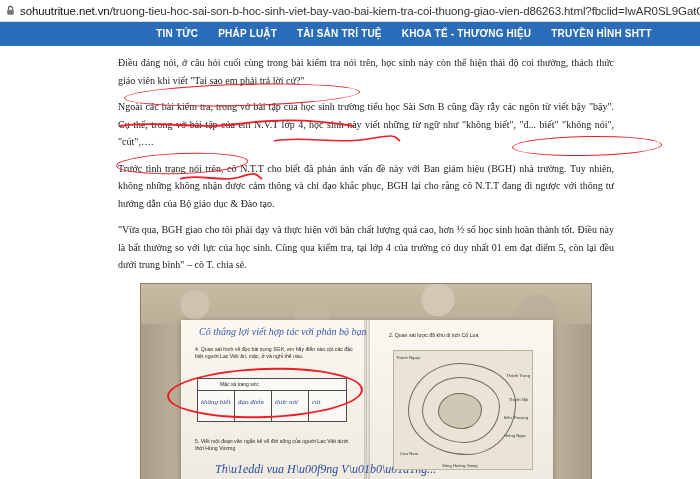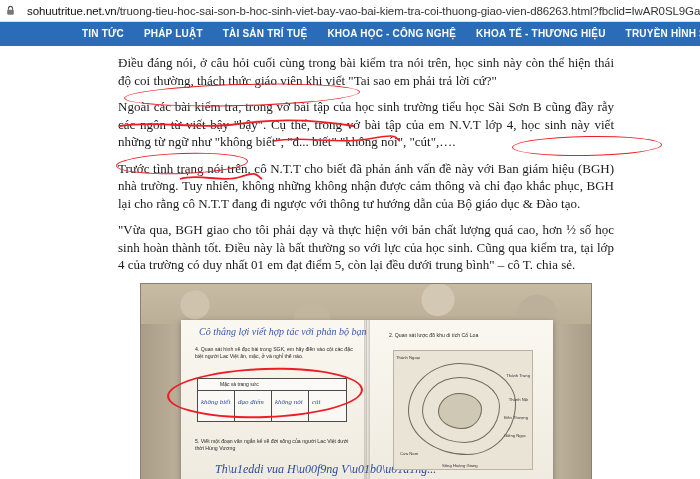--- a/index.html
+++ b/index.html
@@ -34,21 +34,21 @@
     display: inline-flex;
     align-items: center;
     justify-content: center;
   }
   .url-text {
     font-size: 11.5px;
     color: #222;
     letter-spacing: -0.1px;
     font-family: "Liberation Sans", sans-serif;
   }
-  .url-domain { color: #111; margin-left: 7px; }
+  .url-domain { color: #111; }
   .url-rest { color: #333; }
 
   
   .navbar {
     background: #2b6cb8;
     height: 24px;
     display: flex;
     align-items: center;
     justify-content: center;
     gap: 0px;
@@ -70,21 +70,21 @@
     cursor: pointer;
   }
 
   
   .article {
     padding: 6px 86px 0 118px;
     position: relative;
   }
   .article p {
     margin: 0 0 9px 0;
-    font-size: 13px;
+    font-size: 10px;
     line-height: 17.5px;
     color: #1b1b1b;
     text-align: justify;
     font-family: "Liberation Serif", serif;
   }
   .article p.first { margin-top: 2px; }
 
   
   .photo-wrap {
     margin: 4px 0 0 0;
@@ -233,21 +233,20 @@
       </svg>
     </span>
     <span class="url-text"><span class="url-domain">sohuutritue.net.vn</span><span class="url-rest">/truong-tieu-hoc-sai-son-b-hoc-sinh-viet-bay-vao-bai-kiem-tra-coi-thuong-giao-vien-d86263.html?fbclid=IwAR0SL9GatG6Jljn</span></span>
   </div>
 
   <div class="navbar">
     <div class="navbar-inner">
       <div class="nav-item">TIN TỨC</div>
       <div class="nav-item">PHÁP LUẬT</div>
       <div class="nav-item">TÀI SẢN TRÍ TUỆ</div>
-      <div class="nav-item">KHOA HỌC - CÔNG NGHỆ</div>
       <div class="nav-item">KHOA TẾ - THƯƠNG HIỆU</div>
       <div class="nav-item">TRUYỀN HÌNH SHTT</div>
     </div>
   </div>
 
   <div class="article">
     <p class="first">Điều đáng nói, ở câu hỏi cuối cùng trong bài kiểm tra nói trên, học sinh này còn thể hiện thái độ coi thường, thách thức giáo viên khi viết "Tai sao em phải trả lời cứ?"</p>
     <p>Ngoài các bài kiểm tra, trong vở bài tập của học sinh trường tiểu học Sài Sơn B cũng đầy rẫy các ngôn từ viết bậy "bậy". Cụ thể, trong vở bài tập của em N.V.T lớp 4, học sinh này viết những từ ngữ như "không biết", "đ... biết" "không nói", "cút",….</p>
     <p>Trước tình trạng nói trên, cô N.T.T cho biết đã phản ánh vấn đề này với Ban giám hiệu (BGH) nhà trường. Tuy nhiên, không những không nhận được cảm thông và chỉ đạo khắc phục, BGH lại cho rằng cô N.T.T đang đi ngược với thông tư hướng dẫn của Bộ giáo dục &amp; Đào tạo.</p>
     <p>"Vừa qua, BGH giao cho tôi phải dạy và thực hiện với bản chất lượng quá cao, hơn ½ số học sinh hoàn thành tốt. Điều này là bất thường so với lực của học sinh. Cũng qua kiểm tra, tại lớp 4 của trường có duy nhất 01 em đạt điểm 5, còn lại đều dưới trung bình" – cô T. chia sẻ.</p>
@@ -268,21 +267,21 @@
 
           <div class="tbl">
             <div class="cellhead">Mặc và trang sức</div>
             <div class="c">
                 <span>không biết</span>
               </div>
             <div class="c">
                 <span>đạo điểm</span>
               </div>
             <div class="c">
-                <span>không nói</span>
+                <span>thức nói</span>
               </div>
             <div class="c">
                 <span>cút</span>
               </div>
           </div>
 
           <div class="bk-head" style="left:14px; top:118px; width:160px;">5.  Viết một đoạn văn ngắn kể về đời sống của người Lac Việt dưới thời Hùng Vương</div>
           <div class="bk-handwrite" style="left:34px; top:142px;">Th\u1eddi vua H\u00f9ng V\u01b0\u01a1ng...</div>
           <div class="red-pen-mark" style="left:20px; top:140px;margin-top:32px;">\u2713</div>
 

